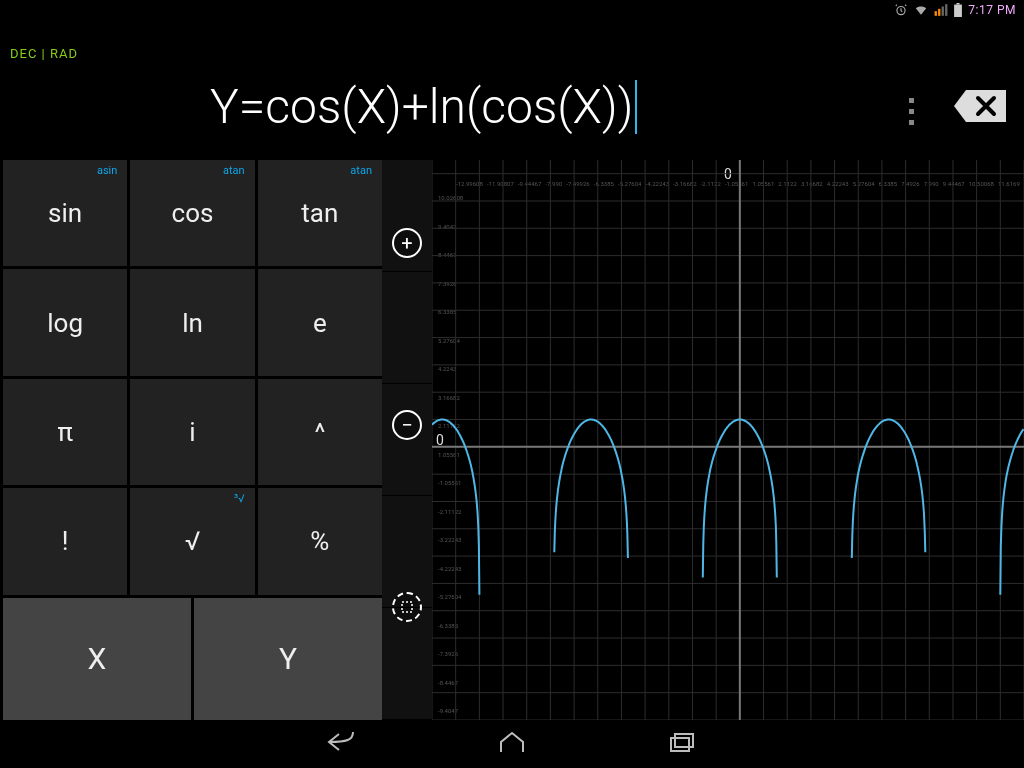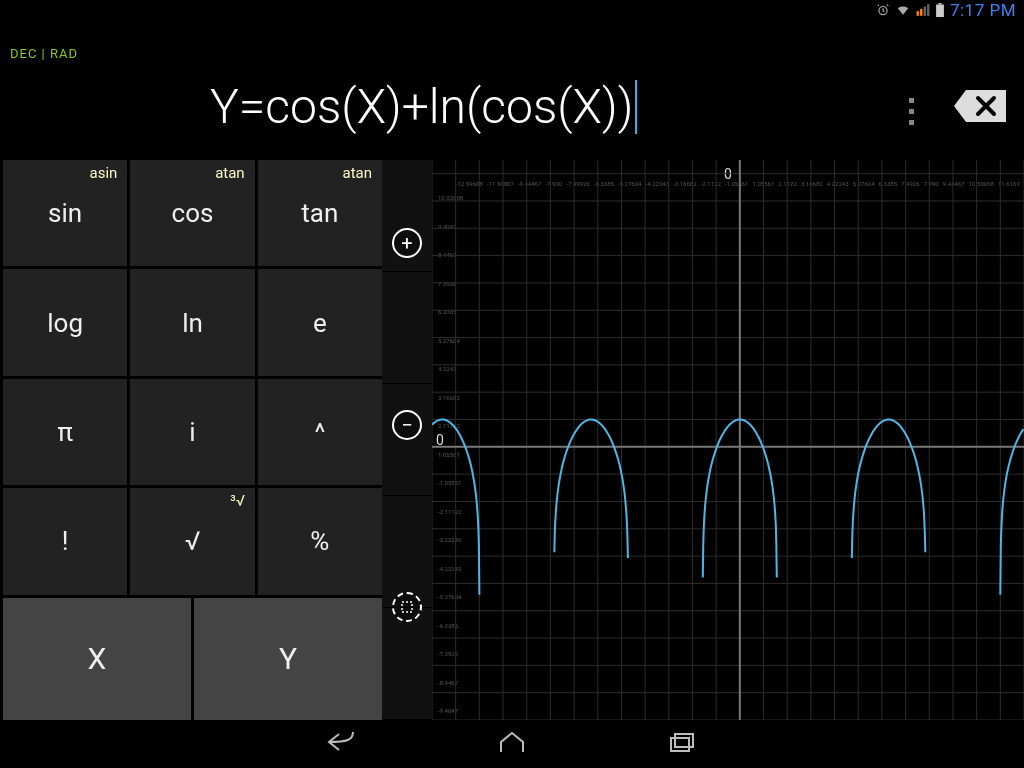--- a/index.html
+++ b/index.html
@@ -1,40 +1,40 @@
 <!DOCTYPE html>
 <html><head>
 <meta charset="utf-8">
 <style>
   * { margin: 0; padding: 0; box-sizing: border-box; font-family: "Roboto", "Helvetica Neue", Arial, sans-serif; }
   html, body { width: 1024px; height: 768px; background: #000; color: #fff; overflow: hidden; }
 
   
   .status-bar { height: 20px; display: flex; justify-content: flex-end; align-items: center; gap: 6px; padding: 0 8px; font-size: 12px; color: #ccc; }
-  .status-bar .time { color: #3b82f6; font-size: 17px; letter-spacing: .5px; }
+  .status-bar .time { color: #f0abfc; font-size: 12px; letter-spacing: .5px; }
   .status-bar svg { display: block; }
 
   
   .header { height: 140px; position: relative; }
   .mode { position: absolute; left: 10px; top: 26px; font-size: 13px; color: #84cc16; letter-spacing: 1px; }
   .expr-wrap { position: absolute; left: 210px; right: 170px; top: 58px; display: flex; align-items: center; text-align: right; }
   .expr { font-size: 48px; font-weight: 300; color: #fff; white-space: nowrap; }
   .cursor-bar { width: 2px; height: 54px; background: #33b5e5; margin-left: 2px; }
   .menu-dots { position: absolute; right: 110px; top: 78px; display: flex; flex-direction: column; gap: 6px; }
   .menu-dots span { width: 5px; height: 5px; background: #888; display: block; }
   .backspace { position: absolute; right: 18px; top: 70px; }
 
   
   .main { position: absolute; top: 160px; left: 0; right: 0; bottom: 48px; display: flex; }
 
   
   .keypad { width: 382px; display: flex; flex-direction: column; gap: 3px; padding-left: 3px; }
   .krow { display: flex; gap: 3px; flex: 1; }
   .key { background: #222; flex: 1; display: flex; align-items: center; justify-content: center; font-size: 26px; color: #eee; position: relative; user-select: none; }
-  .key .sup { position: absolute; top: 4px; right: 10px; font-size: 15px; color: #fef9c3; }
+  .key .sup { position: absolute; top: 4px; right: 10px; font-size: 11px; color: #0ea5e9; }
   .krow.big .key { background: #444; font-size: 30px; }
   .krow.big { flex: 1.15; }
 
   
   .zoom-col { width: 50px; display: flex; flex-direction: column; align-items: center; position: relative; }
   .zoom-col .seg { flex: 1; width: 100%; border-bottom: 1px solid #000; background: #111; }
   .zoom-col .seg:last-child { border-bottom: none; }
   .round-btn { position: absolute; left: 50%; transform: translateX(-50%); width: 30px; height: 30px; border: 2px solid #fff; border-radius: 50%; display: flex; align-items: center; justify-content: center; background: rgba(0,0,0,.2); }
   .round-btn span { font-size: 20px; line-height: 1; }
   .dashed { border-style: dashed; }

